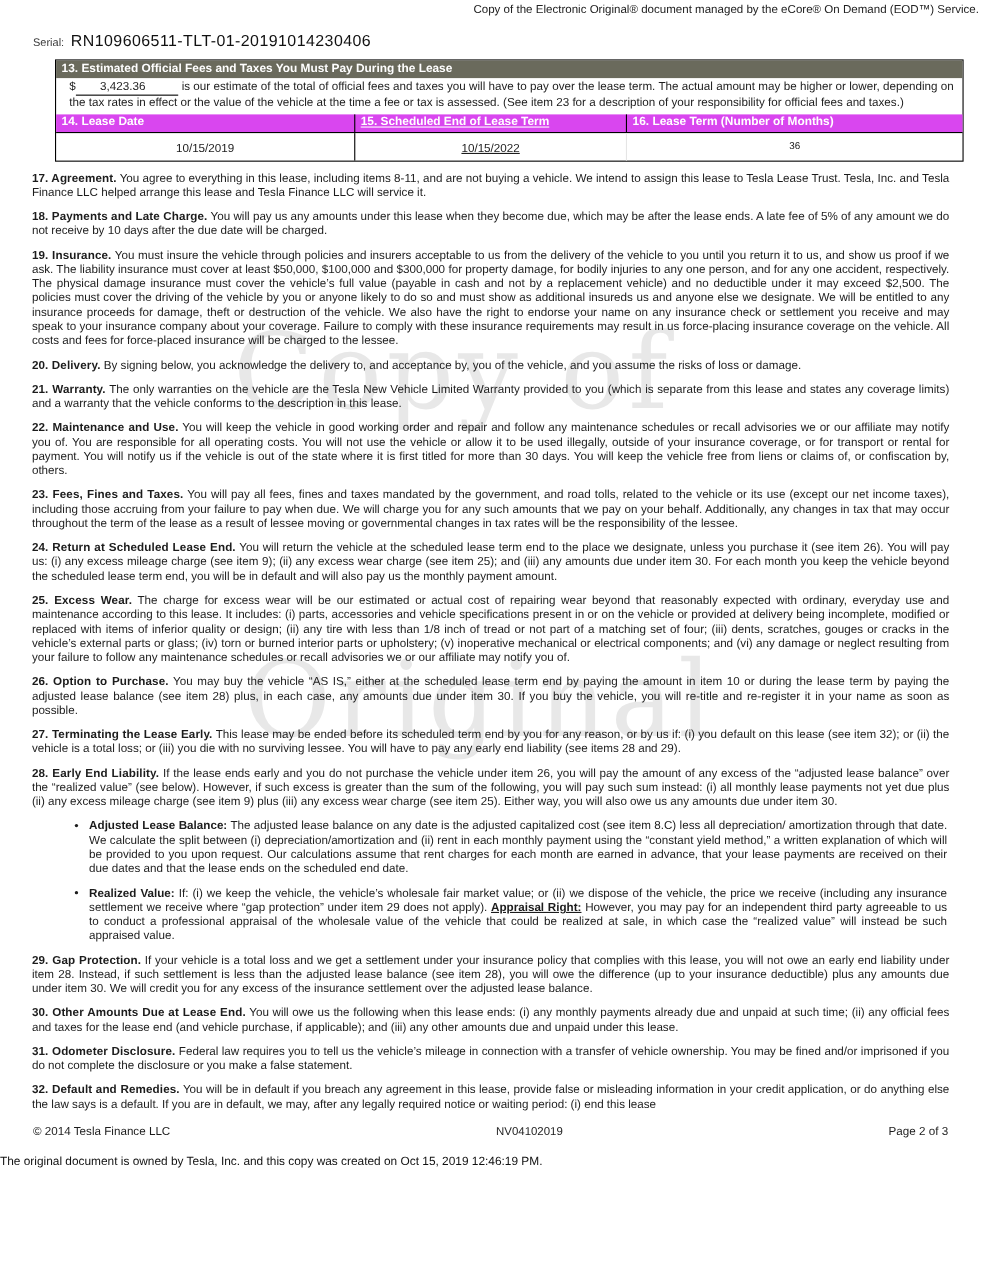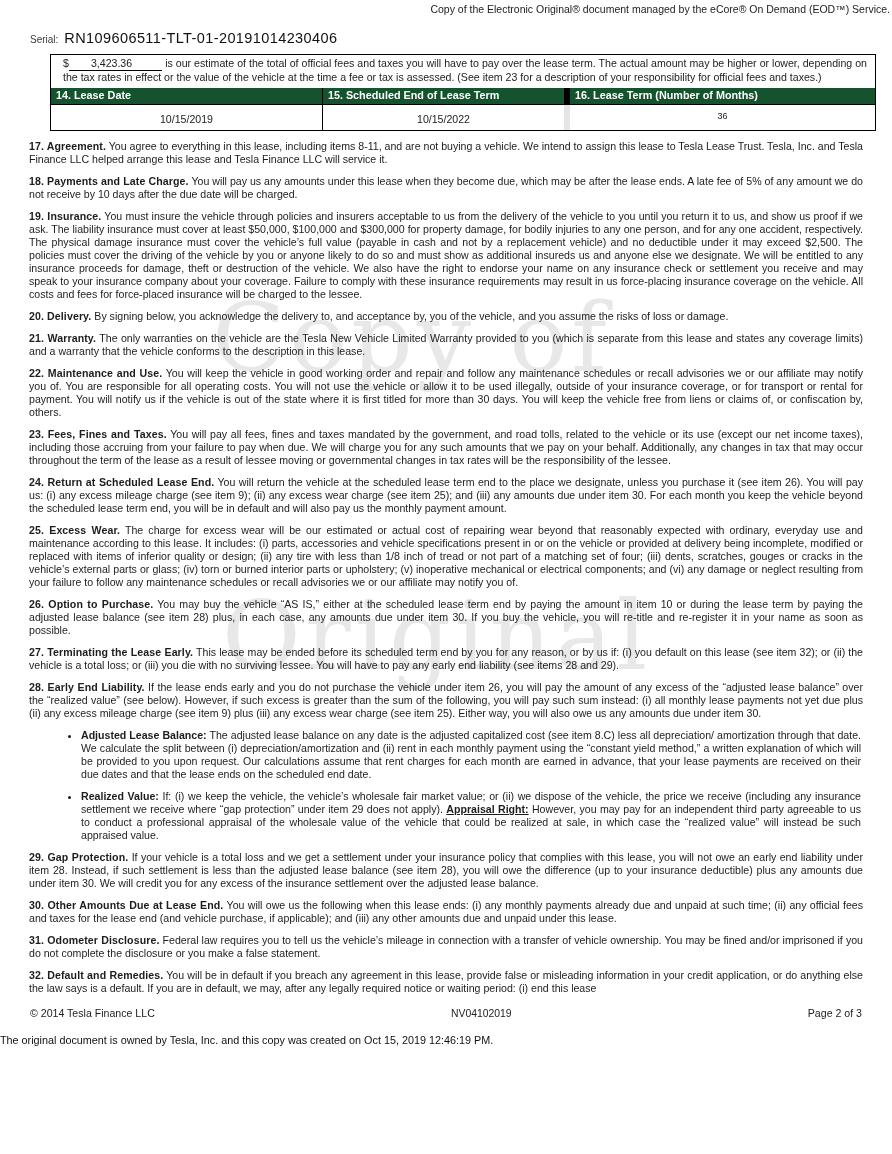--- a/index.html
+++ b/index.html
@@ -52,23 +52,23 @@
   }
   .t13-body { padding: 2px 8px 4px 12px; text-align: justify; }
   .amount {
     display: inline-block;
     border-bottom: 1px solid #000;
     padding: 0 30px 0 22px;
   }
   .cols { display: flex; }
   .cols .cell { padding: 1px 5px 2px 5px; }
   .cols .c1 { width: 33%; border-right: 1px solid #000; }
-  .cols .c2 { width: 30%; border-right: 6px solid #e5e5e5; }
+  .cols .c2 { width: 30%; border-right: 1px solid #e5e5e5; text-decoration: underline; }
   .cols .c3 { width: 37%; }
-  .cols.head { background: #14532d; color: #fff; font-weight: bold; font-size: 10.8px; }
+  .cols.head { background: #d946ef; color: #fff; font-weight: bold; font-size: 10.8px; }
   .cols.head .c1, .cols.head .c2 { border-right-color: #000; }
   .cols.vals { border-top: 1px solid #000; }
   .cols.vals .cell { text-align: center; padding-top: 8px; padding-bottom: 4px; }
   .cols.vals .c3 { font-size: 9px; padding-top: 5px; }
 
   
   .main { margin: 0 29px 0 29px; }
   .para { margin: 9px 0 0 0; text-align: justify; }
   .para b { letter-spacing: 0.1px; }
   ul.b28 { margin: 0; padding: 0 0 0 52px; list-style: disc; }
@@ -97,20 +97,21 @@
 
 <div class="layer">
 
   <div class="copy-notice">Copy of the Electronic Original® document managed by the eCore® On Demand (EOD™) Service.</div>
 
   <div class="serial-row">
     <span class="serial-label">Serial:</span><span class="serial-value">RN109606511-TLT-01-20191014230406</span>
   </div>
 
   <div class="fees-table">
+    <div class="bar">13.  Estimated Official Fees and Taxes You Must Pay During the Lease</div>
     <div class="t13-body">
       <span>$</span><span class="amount">3,423.36</span><span> is our estimate of the total of official fees and taxes you will have to pay over the lease term.  The actual amount may be higher or lower, depending on the tax rates in effect or the value of the vehicle at the time a fee or tax is assessed.  (See item 23 for a description of your responsibility for official fees and taxes.)</span>
     </div>
     <div class="cols head">
       <div class="cell c1">14.  Lease Date</div>
       <div class="cell c2">15.  Scheduled End of Lease Term</div>
       <div class="cell c3">16.  Lease Term (Number of Months)</div>
     </div>
     <div class="cols vals">
       <div class="cell c1">10/15/2019</div>

